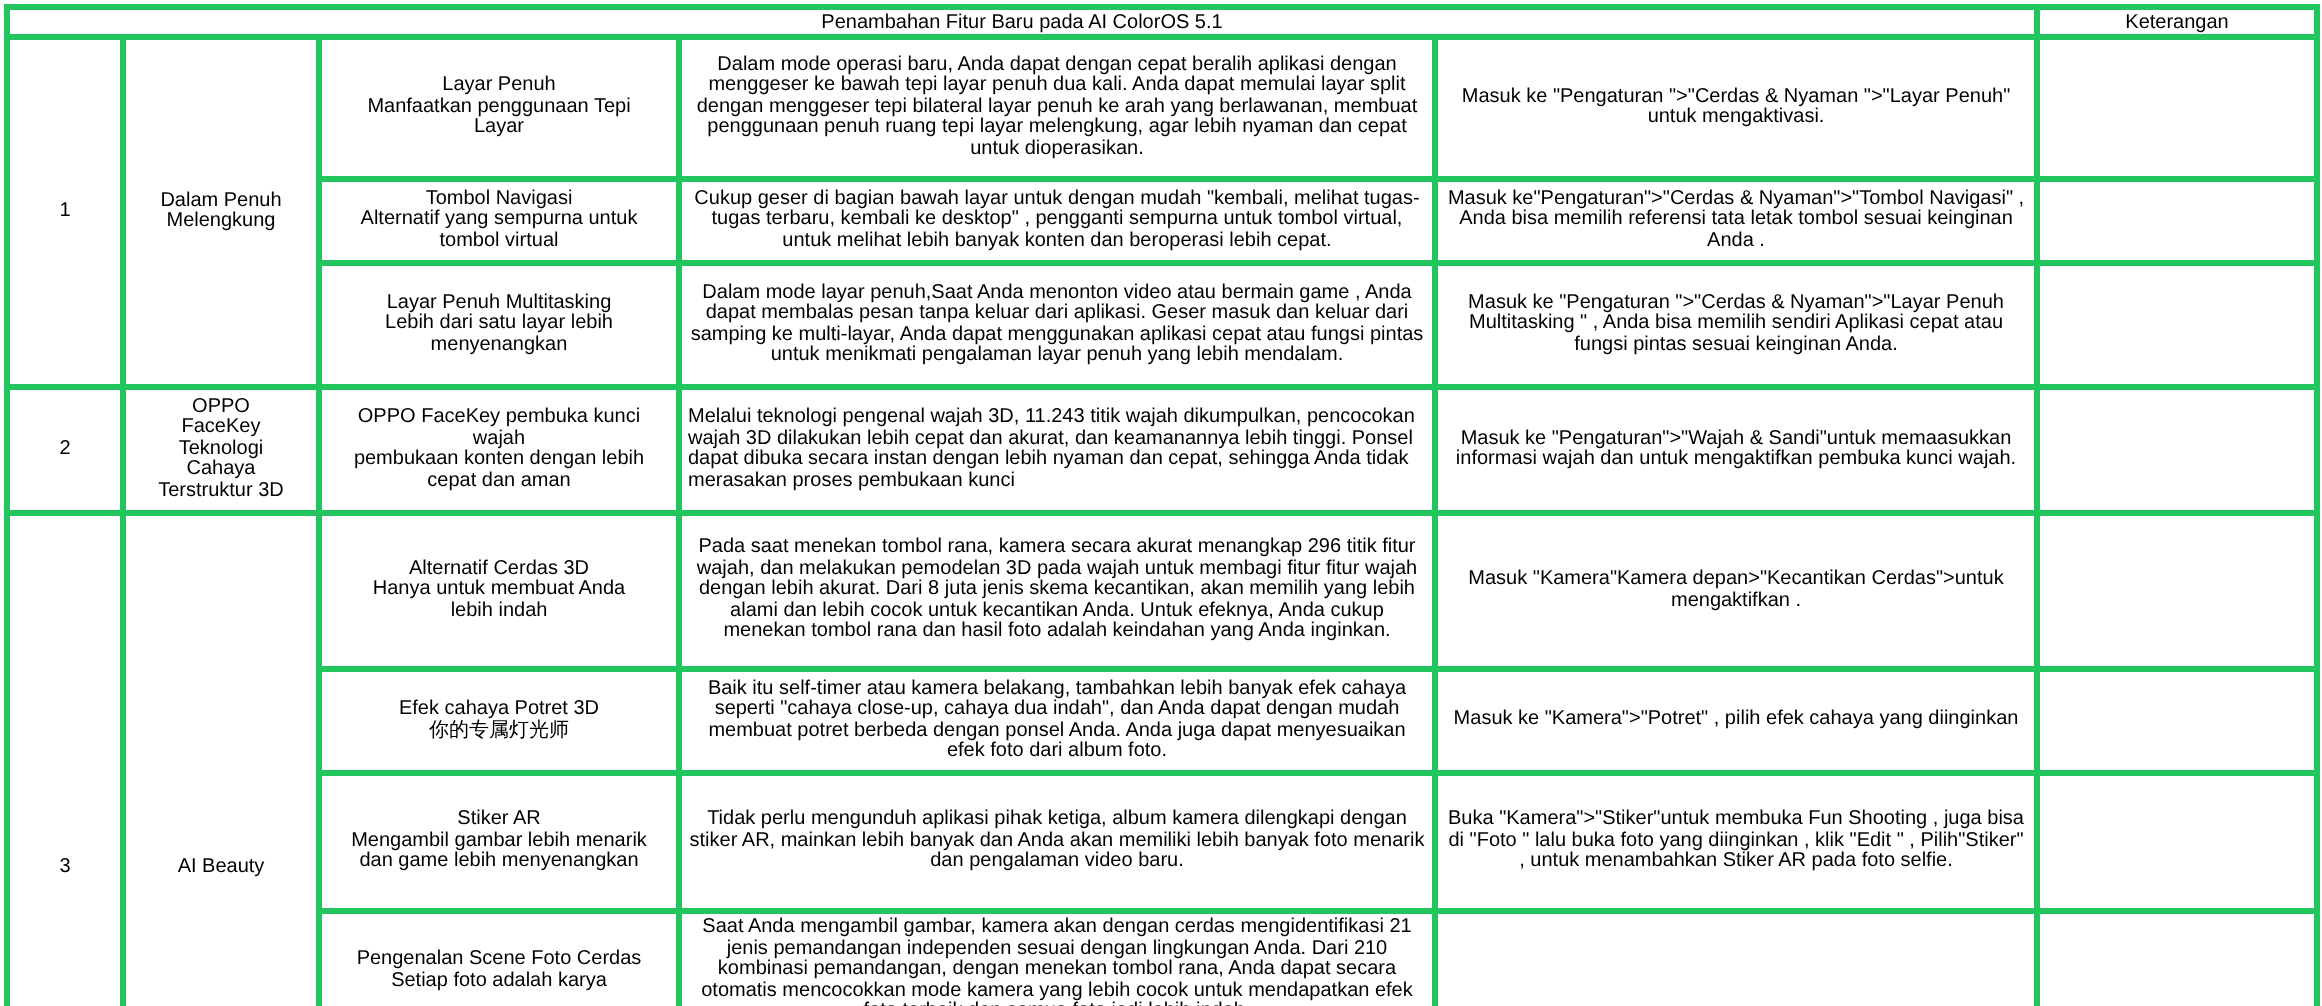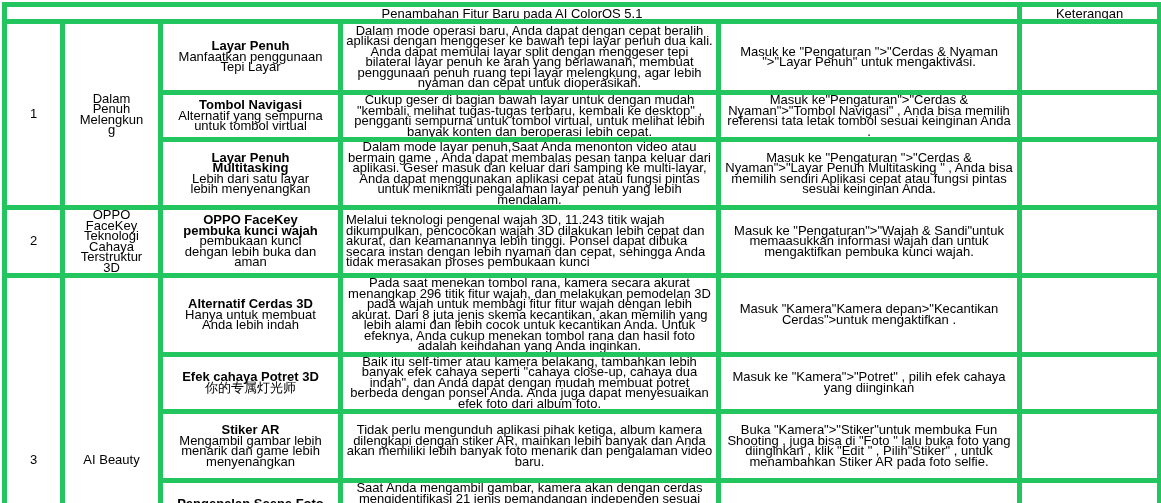--- a/index.html
+++ b/index.html
@@ -20,41 +20,41 @@
   }
   table.doc {
     border-collapse: collapse;
     table-layout: fixed;
     margin: 2px 0 0 2px;
     width: 1156px;
     border: 2px solid #000;
     background: #fff;
   }
   td {
-    border: 5px solid #22c55e;
-    font-size: 13px;
+    border: 3px solid #22c55e;
+    font-size: 10px;
     line-height: 10.5px;
     vertical-align: middle;
     text-align: center;
     padding: 0 2px;
     overflow: hidden;
     word-wrap: break-word;
   }
   .title-row td {
     height: 12px;
     padding: 0;
     line-height: 11px;
   }
   td.num  { padding: 0; }
   td.cat  { padding: 0 12px; }
   td.feat { padding: 0 14px; }
   td.desc { padding: 0 3px; }
   td.desc.left { text-align: left; }
   td.instr { padding: 0 4px; }
-  .ft { font-weight: bold; }
+  .ft { font-weight: normal; }
 </style>
 </head>
 <body>
 
 <div class="page">
   <table class="doc">
     <colgroup>
       <col style="width:58px">
         <col style="width:98px">
         <col style="width:180px">
@@ -99,21 +99,21 @@
       <td class="desc">Dalam mode layar penuh,Saat Anda menonton video atau bermain game , Anda  dapat membalas pesan  tanpa keluar dari aplikasi. Geser masuk dan keluar dari samping ke multi-layar, Anda dapat menggunakan aplikasi cepat atau fungsi pintas untuk menikmati pengalaman layar penuh yang lebih mendalam.</td>
       <td class="instr">Masuk ke "Pengaturan "&gt;"Cerdas &amp; Nyaman"&gt;"Layar Penuh Multitasking "  , Anda bisa memilih sendiri Aplikasi cepat atau fungsi pintas sesuai keinginan Anda.</td>
       <td class="ket"></td>
     </tr>
 
     <tr style="height:63px">
       <td class="num">2</td>
       <td class="cat">OPPO FaceKey Teknologi Cahaya Terstruktur 3D</td>
       <td class="feat">
         <div class="ft">OPPO FaceKey pembuka kunci wajah</div>
-        <div>pembukaan kunci dengan lebih buka dan aman</div>
+        <div>pembukaan konten dengan lebih cepat dan aman</div>
       </td>
       <td class="desc left">Melalui teknologi pengenal wajah 3D, 11.243 titik wajah dikumpulkan, pencocokan wajah 3D dilakukan lebih cepat dan akurat, dan keamanannya lebih tinggi. Ponsel dapat dibuka secara instan dengan  lebih nyaman dan cepat, sehingga Anda tidak merasakan proses pembukaan kunci</td>
       <td class="instr">Masuk ke "Pengaturan"&gt;"Wajah &amp; Sandi"untuk memaasukkan informasi wajah dan untuk mengaktifkan pembuka kunci wajah.</td>
       <td class="ket"></td>
     </tr>
 
     <tr style="height:78px">
       <td class="num" rowspan="5">3</td>
       <td class="cat" rowspan="5">AI Beauty</td>
       <td class="feat">

